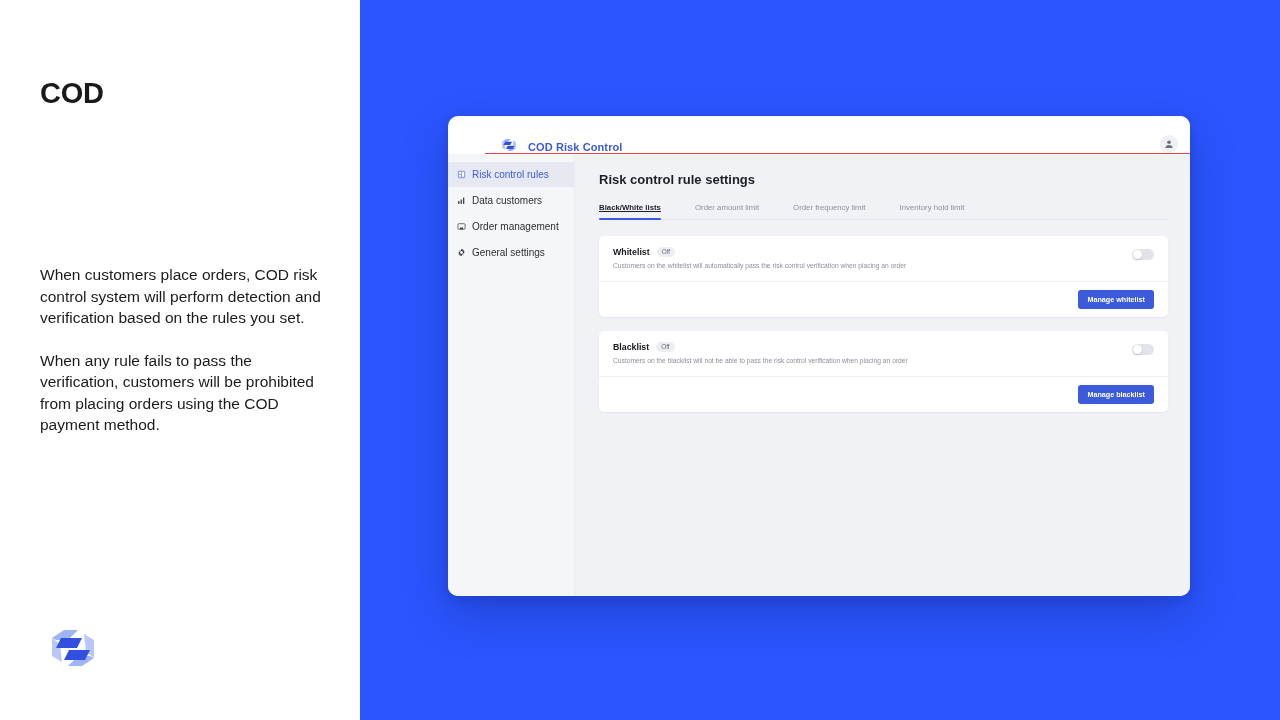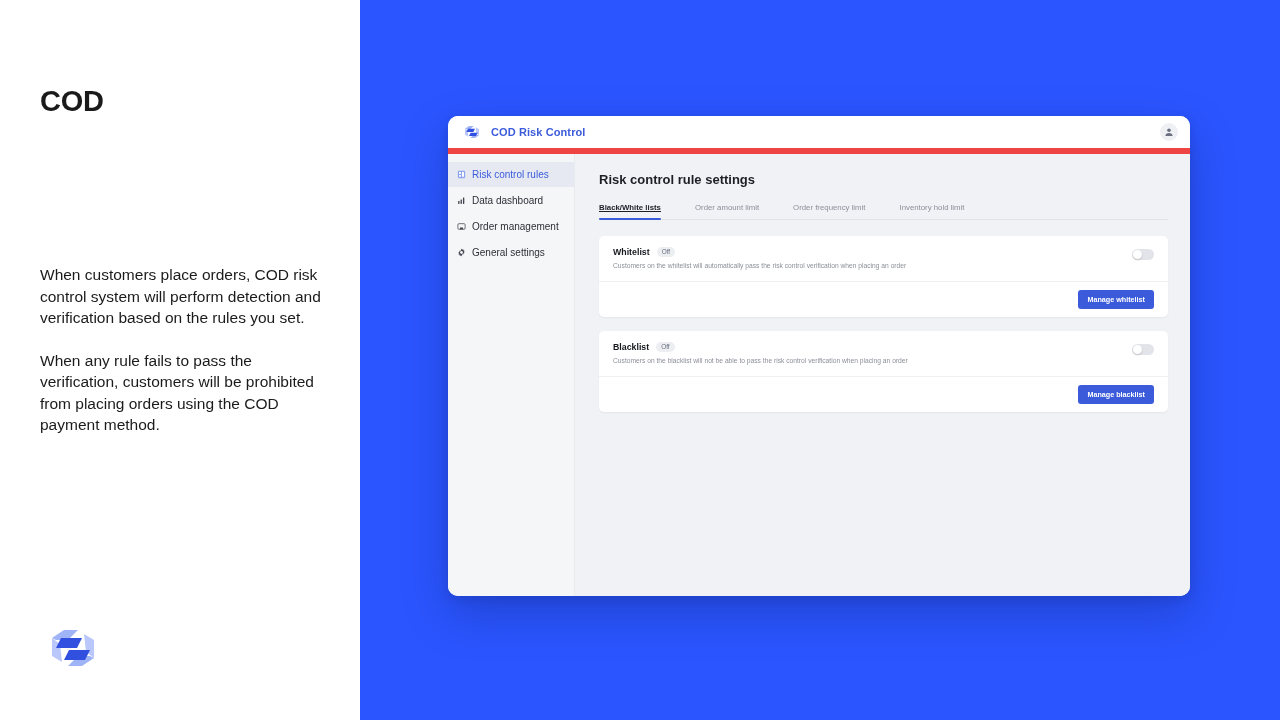--- a/index.html
+++ b/index.html
@@ -14,21 +14,21 @@
 
   
   .left-panel {
     width: 360px; height: 720px;
     background: #ffffff;
     position: relative;
     flex: 0 0 360px;
   }
   .headline {
     position: absolute;
-    left: 40px; top: 80px;
+    left: 40px; top: 72px;
     font-size: 29px;
     font-weight: bold;
     line-height: 42px;
     color: #1a1a1a;
     letter-spacing: -0.3px;
   }
   .headline .line { display: block; }
 
   .body-copy {
     position: absolute;
@@ -69,23 +69,24 @@
     display: flex;
     flex-direction: column;
   }
 
   
   .app-topbar {
     height: 38px;
     flex: 0 0 38px;
     background: #ffffff;
     display: flex;
-    align-items: center;
+    align-items: flex-end;
     padding: 0 12px 0 14px;
-    border-bottom: 6px solid #ef4444;
+    border-bottom: 1px solid #ef4444;
+    margin-left: 37px;
   }
   .app-topbar .logo { width: 20px; height: 16px; flex: 0 0 20px; }
   .app-title {
     margin-left: 9px;
     font-size: 11px;
     font-weight: bold;
     color: #3b5bdb;
     letter-spacing: 0.1px;
   }
   .avatar {
@@ -301,21 +302,21 @@
           </div>
 
           <div class="nav-item">
             <span class="ic">
               <svg viewBox="0 0 16 16" width="9" height="9" aria-hidden="true">
                 <rect x="2" y="9" width="2.4" height="5" rx="0.7" fill="#3f434d"></rect>
                 <rect x="6.3" y="6" width="2.4" height="8" rx="0.7" fill="#3f434d"></rect>
                 <rect x="10.6" y="2.6" width="2.4" height="11.4" rx="0.7" fill="#3f434d"></rect>
               </svg>
             </span>
-            <span>Data dashboard</span>
+            <span>Data customers</span>
           </div>
 
           <div class="nav-item">
             <span class="ic">
               <svg viewBox="0 0 16 16" width="9" height="9" aria-hidden="true">
                 <rect x="1.6" y="3" width="12.8" height="10" rx="1.8" fill="none" stroke="#3f434d" stroke-width="1.3"></rect>
                 <rect x="5.2" y="9.6" width="5.6" height="3.4" rx="0.6" fill="#3f434d"></rect>
               </svg>
             </span>
             <span>Order management</span>

